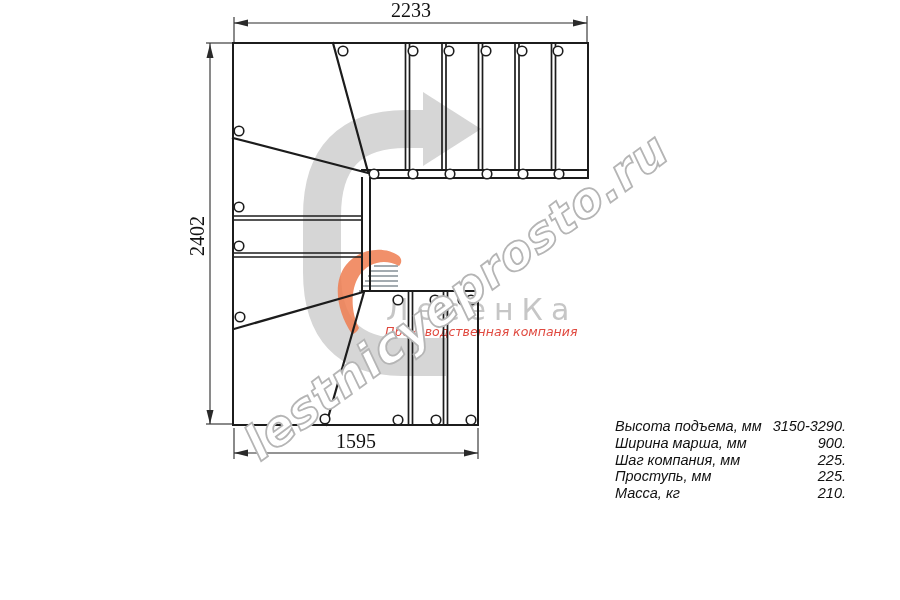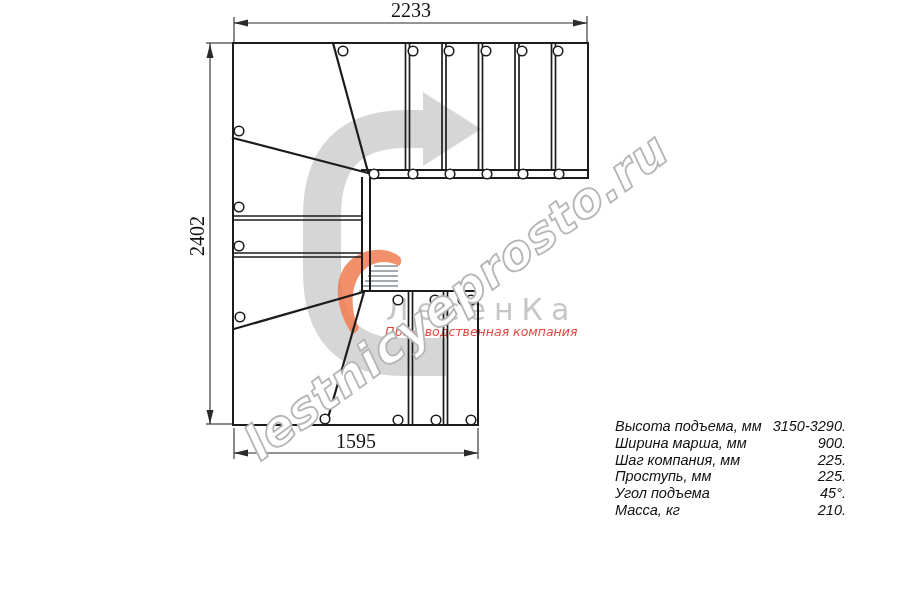--- a/index.html
+++ b/index.html
@@ -160,22 +160,18 @@
     </div>
     <div class="spec-row">
       <span class="spec-label">Шаг компания, мм</span>
       <span class="spec-value">225.</span>
     </div>
     <div class="spec-row">
       <span class="spec-label">Проступь, мм</span>
       <span class="spec-value">225.</span>
     </div>
     <div class="spec-row">
-      <span class="spec-label">Угол подъема</span>
-      <span class="spec-value">45°.</span>
-    </div>
-    <div class="spec-row">
       <span class="spec-label">Масса, кг</span>
       <span class="spec-value">210.</span>
     </div>
   </div>
 
 </div>
 
 </body></html>

